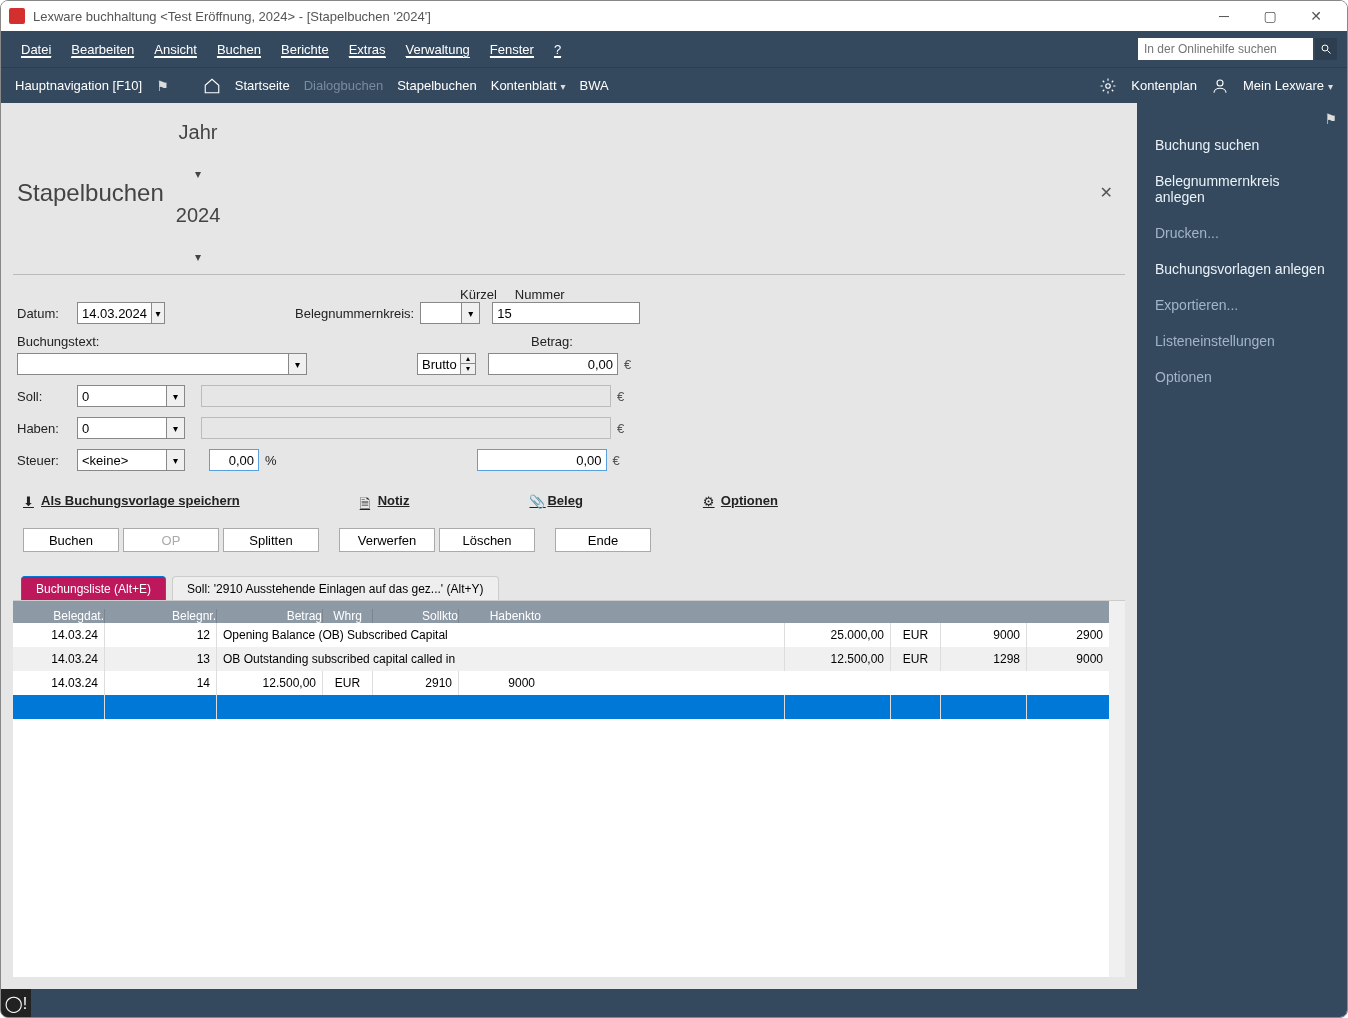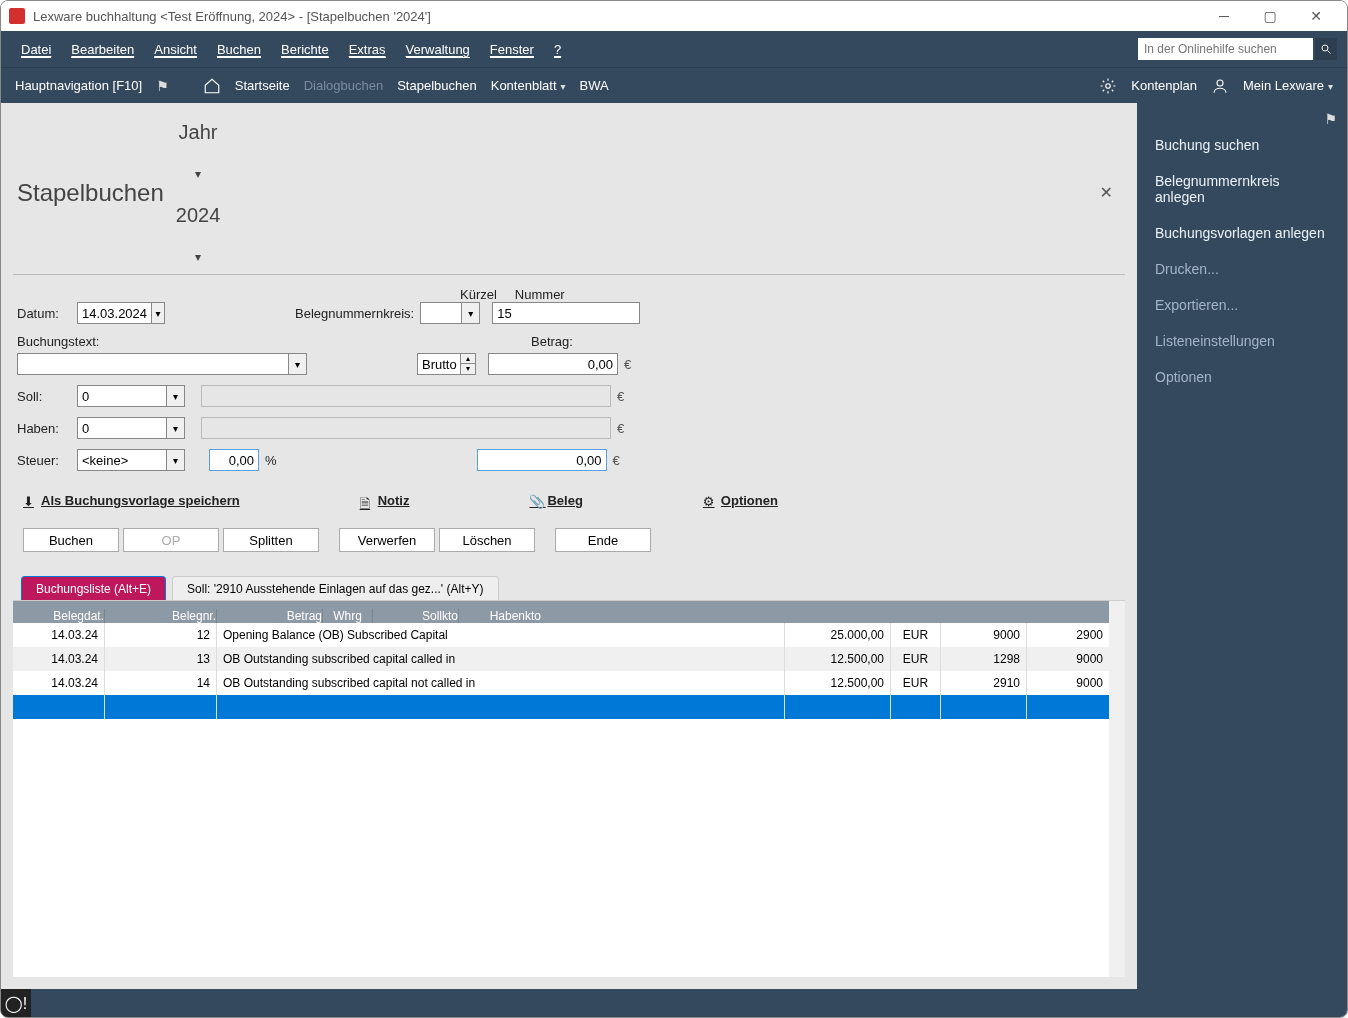--- a/index.html
+++ b/index.html
@@ -305,21 +305,20 @@
                   <div class="td c-nr">13</div>
                   <div class="td c-txt">OB Outstanding subscribed capital called in</div>
                   <div class="td c-amt">12.500,00</div>
                   <div class="td c-whr">EUR</div>
                   <div class="td c-soll">1298</div>
                   <div class="td c-hab">9000</div>
                 </div>
                 <div class="tr">
                   <div class="td c-date">14.03.24</div>
                   <div class="td c-nr">14</div>
-                  <div class="td c-txt">OB Outstanding subscribed capital not called in</div>
                   <div class="td c-amt">12.500,00</div>
                   <div class="td c-whr">EUR</div>
                   <div class="td c-soll">2910</div>
                   <div class="td c-hab">9000</div>
                 </div>
                 <div class="tr selected">
                   <div class="td c-date"></div>
                   <div class="td c-nr"></div>
                   <div class="td c-txt"></div>
                   <div class="td c-amt"></div>
@@ -332,22 +331,22 @@
             <div class="scroll-gutter"></div>
           </div>
         </div>
       </div>
     </div>
 
     <div class="rightpanel">
       <span class="pin pin-icon">⚑</span>
       <div class="rp-item">Buchung suchen</div>
       <div class="rp-item">Belegnummernkreis anlegen</div>
+      <div class="rp-item dim">Drucken...</div>
       <div class="rp-item">Buchungsvorlagen anlegen</div>
-      <div class="rp-item dim">Drucken...</div>
       <div class="rp-item dim">Exportieren...</div>
       <div class="rp-item dim">Listeneinstellungen</div>
       <div class="rp-item dim">Optionen</div>
     </div>
   </div>
 
   <div class="footer">
     <div class="alert">◯!</div>
   </div>
 </div>

